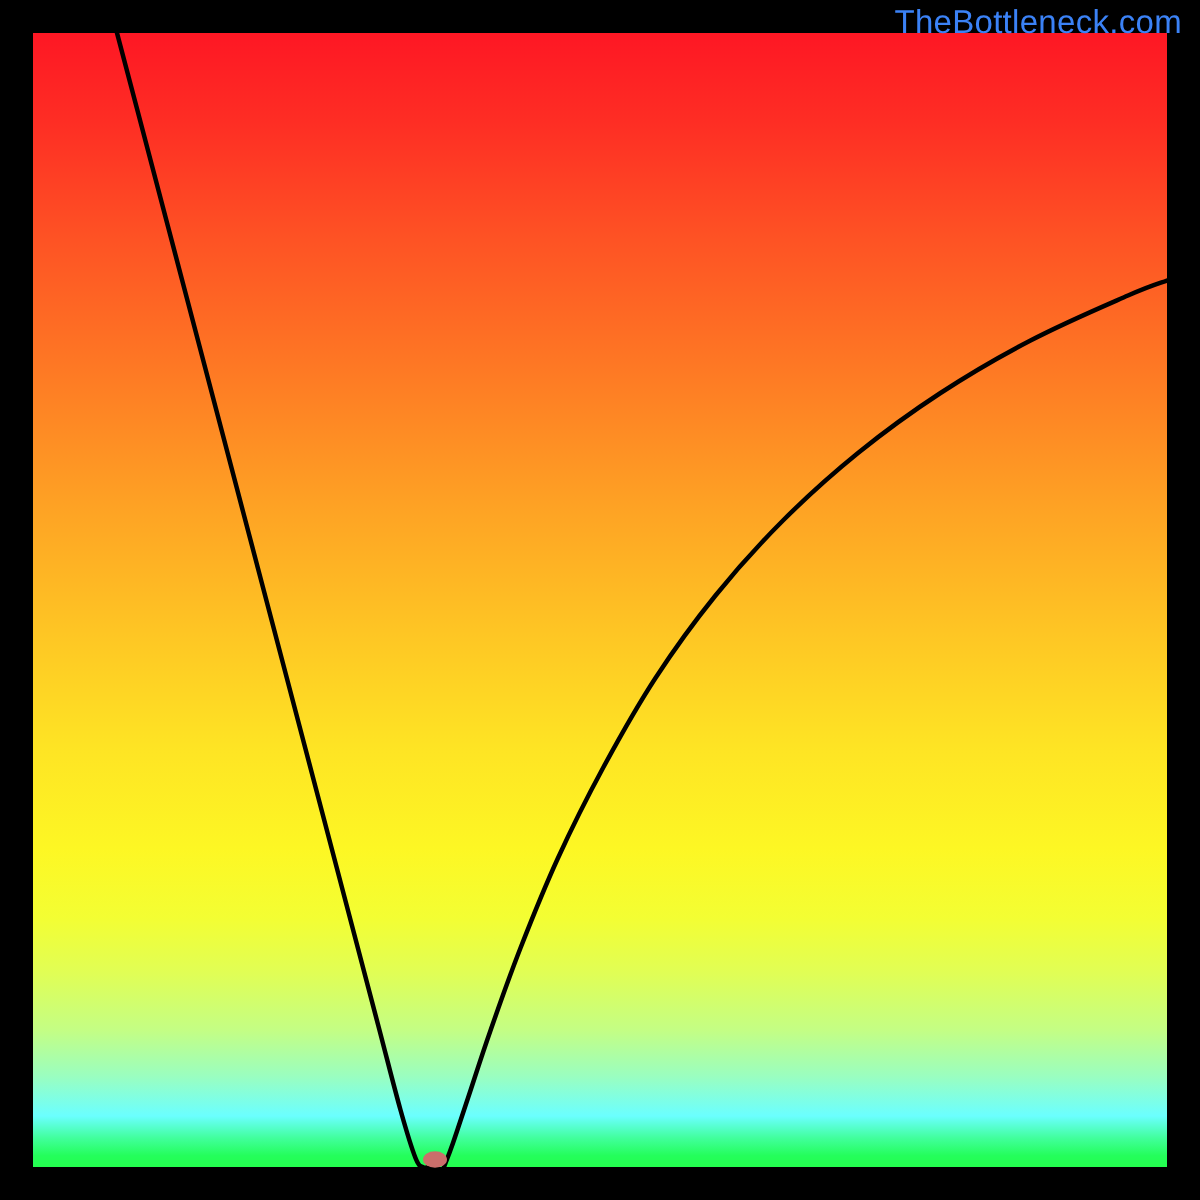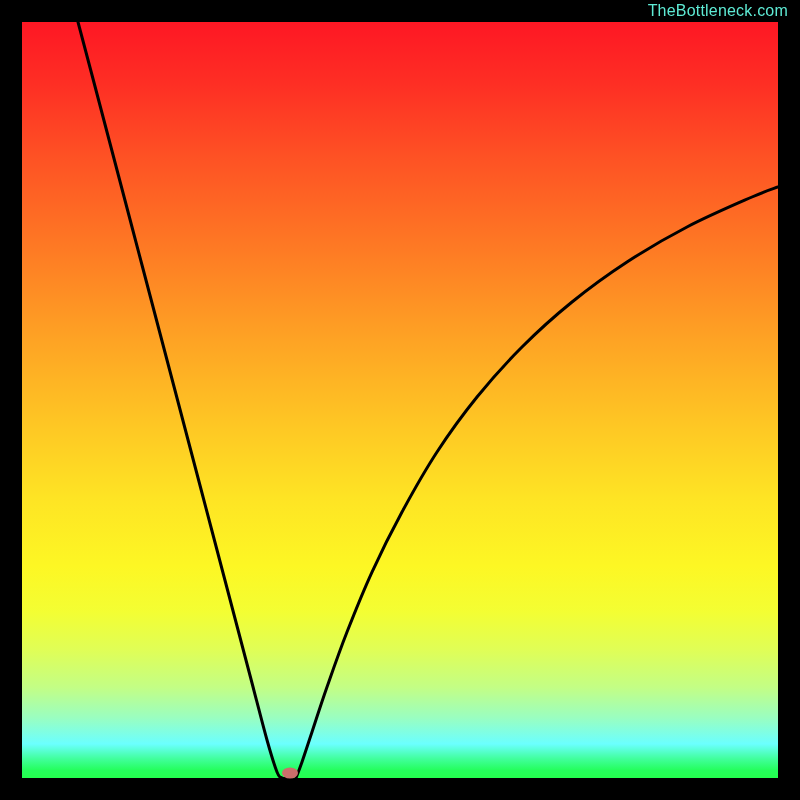--- a/index.html
+++ b/index.html
@@ -33,22 +33,22 @@
       #6bffff 95.5%,
       #40ff9a 97.5%,
       #24fe5b 99%,
       #24fe4e 100%
     );
   }
   .watermark {
     position: absolute;
     top: 2px;
     right: 12px;
-    color: #5eead4;
-    font-size: 16px;
+    color: #3b82f6;
+    font-size: 22px;
     font-weight: 400;
     letter-spacing: 0.2px;
     z-index: 10;
     text-align: center;
   }
   svg.curve {
     position: absolute;
     left: 22px;
     top: 22px;
     width: 756px;

